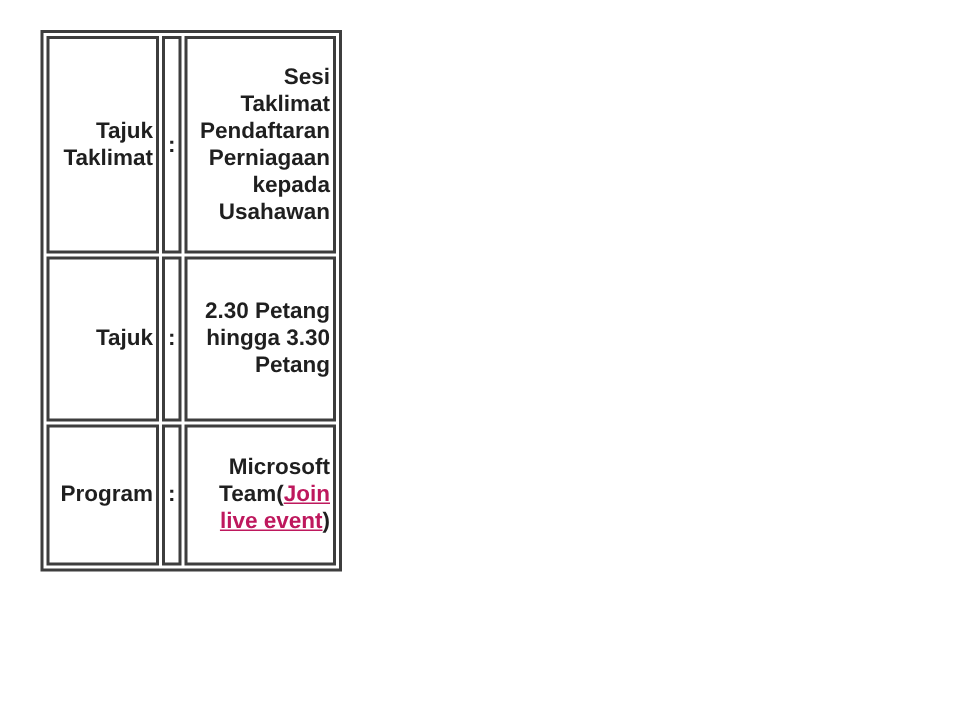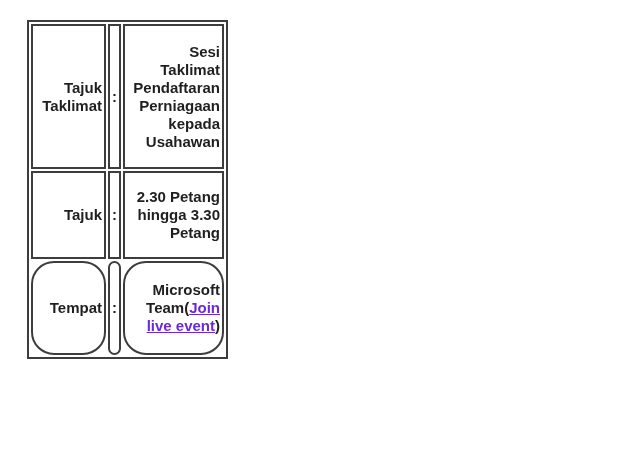--- a/index.html
+++ b/index.html
@@ -31,24 +31,24 @@
     text-align: right;
     white-space: pre-line;
     padding: 1px 2px;
     background: #ffffff;
   }
   td.c-label { width: 75px; }
   td.c-colon { width: 11px; text-align: center; padding: 1px 0; }
   td.c-value { width: 101px; }
   tr.r0 td { height: 145px; }
   tr.r1 td { height: 73px; }
-  tr.r2 td { height: 88px; }
-  tr.r3 td { height: 94px; border-radius: 23px; }
+  tr.r2 td { height: 110px; }
+  tr.r3 td { height: 94px; }
   a.event-link {
-    color: #6d28d9;
+    color: #be185d;
     text-decoration: underline;
     cursor: pointer;
   }
 </style>
 </head>
 <body>
 
 <table class="details">
   <tbody>
     <tr class="r0">
@@ -63,20 +63,20 @@
 Usahawan</td>
     </tr>
     <tr class="r2">
       <td class="c-label">Tajuk</td>
       <td class="c-colon">:</td>
       <td class="c-value">2.30 Petang
 hingga 3.30
 Petang</td>
     </tr>
     <tr class="r3">
-      <td class="c-label">Tempat</td>
+      <td class="c-label">Program</td>
       <td class="c-colon">:</td>
       <td class="c-value"><span>Microsoft
 Team(</span><a class="event-link" href="#">Join
 live event</a><span>)</span></td>
     </tr>
   </tbody>
 </table>
 
 </body></html>

